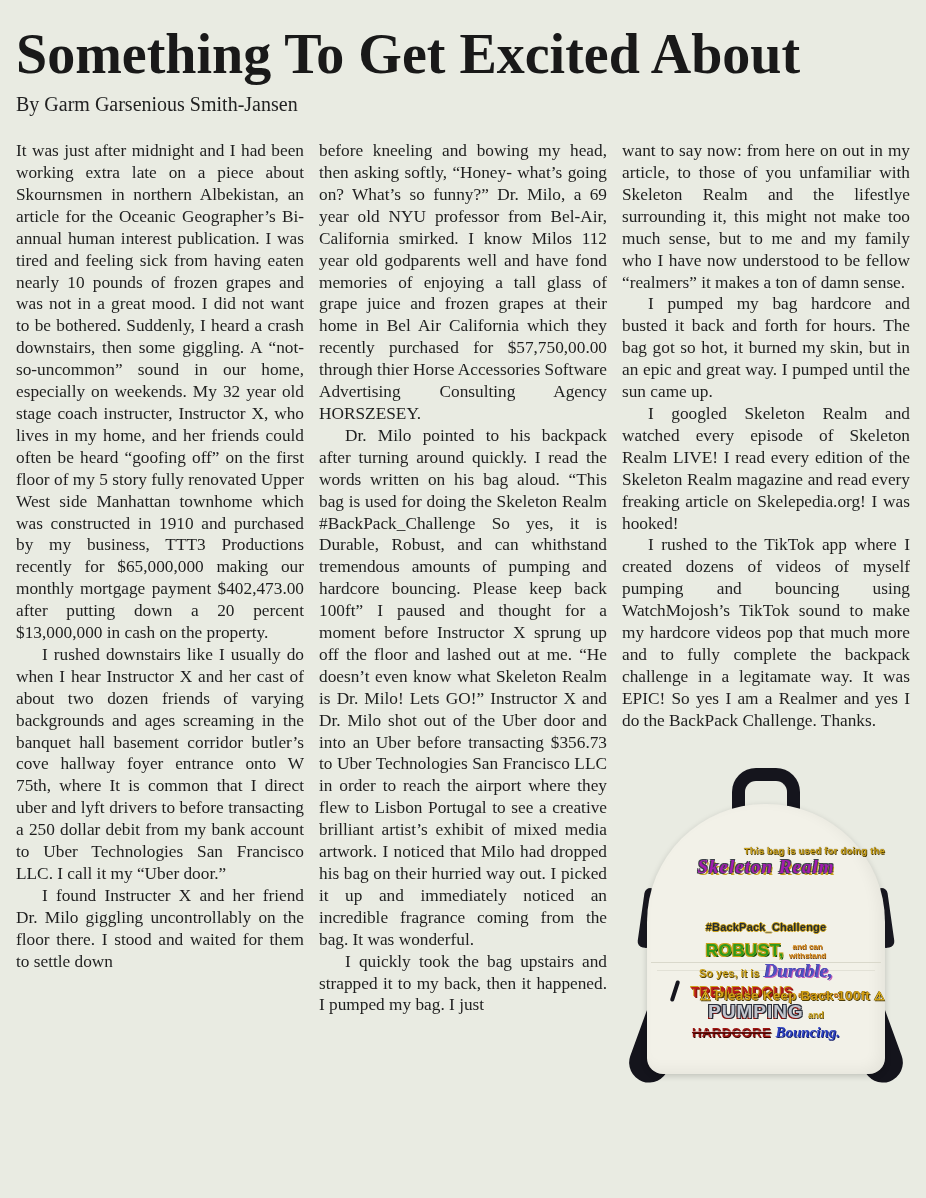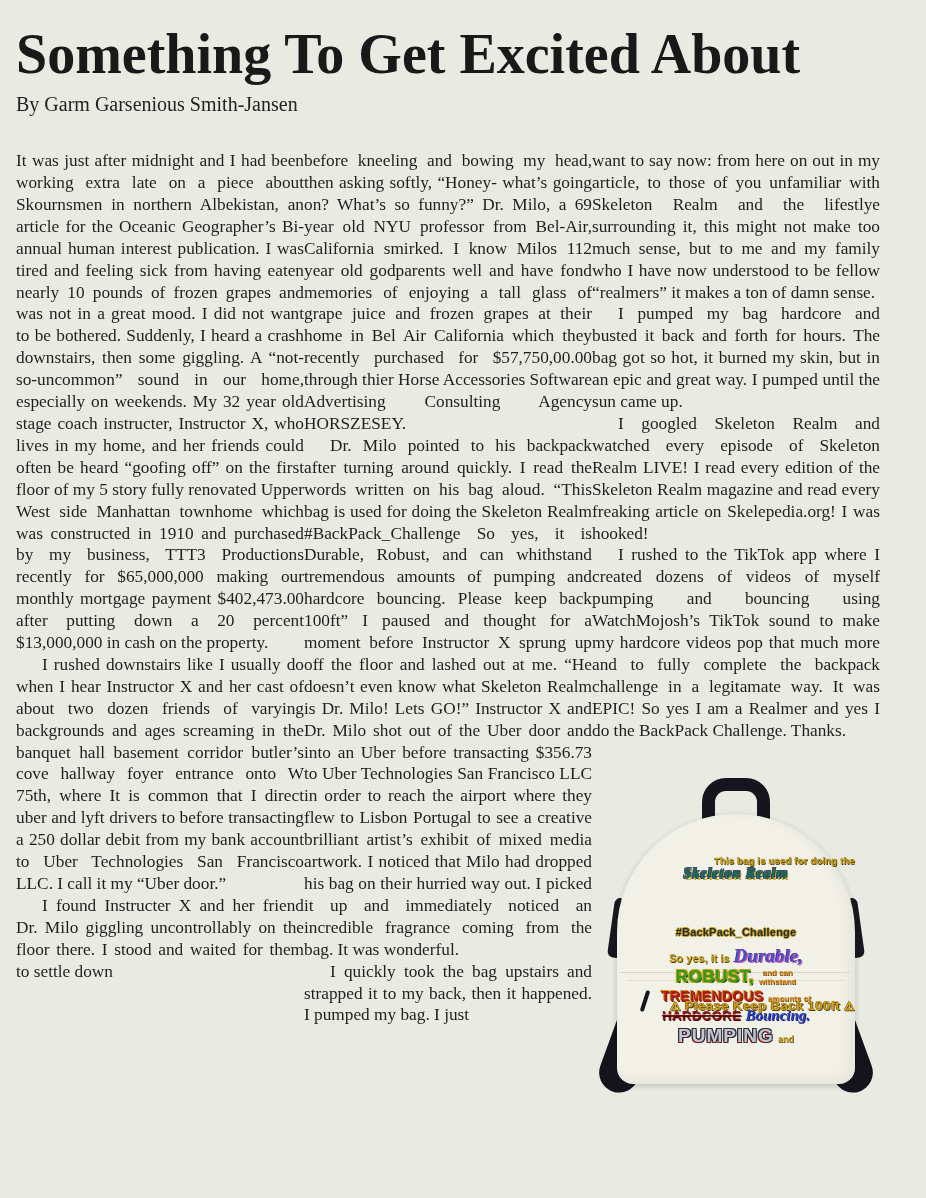--- a/index.html
+++ b/index.html
@@ -19,25 +19,26 @@
   .title{
     font-size:56px;
     font-weight:700;
     letter-spacing:0px;
     line-height:1.02;
     margin:0 0 10px 0;
     color:#191919;
   }
   .byline{
     font-size:20px;
-    margin:0 0 34px 0;
+    margin:0 0 24px 0;
     color:#222;
   }
   .columns{
     display:flex;
+    gap:15px;
   }
   .col{
     width:288px;
     font-size:17.3px;
     line-height:21.9px;
     text-align:justify;
     text-justify:inter-word;
   }
   .col p{margin:0;}
   .col p.indent{text-indent:26px;}
@@ -118,21 +119,21 @@
   .gold-sm{
     font-family:"Liberation Sans",sans-serif;
     font-weight:bold;font-size:9.5px;color:#c9a11d;
     text-shadow:0 0 1px #5a4708, 0.7px 0.7px 0 #4a3a06;
     letter-spacing:.2px;
     text-align:right;
   }
   .brand{
     font-family:"Liberation Serif",serif;
     font-style:italic;font-weight:bold;
-    font-size:14px;color:#0f766e;
+    font-size:19px;color:#a21caf;
     letter-spacing:1px;
     text-shadow:-1px -1px 0 #3d4148,1px -1px 0 #3d4148,-1px 1px 0 #3d4148,1.5px 1.5px 0 #c9a11d;
   }
   .hashtag{
     font-family:"Liberation Sans",sans-serif;
     font-weight:bold;font-size:11px;color:#222b36;
     text-shadow:-1px 0 0 #c9a11d,1px 0 0 #c9a11d,0 1px 0 #c9a11d,0 -1px 0 #c9a11d;
     letter-spacing:.2px;
     margin-top:44px;
   }
@@ -245,40 +246,40 @@
           <div class="bp-seam"></div>
           <div class="bp-seam2"></div>
           <div class="bp-zip"></div>
 
           <div class="bp-print">
             <span class="row gold-sm">This bag is used for doing the</span>
             <span class="row brand">Skeleton Realm</span>
             <span class="row hashtag">#BackPack_Challenge</span>
             <span class="row" style="height:7px;display:block;"></span>
             <span class="row">
-              <span class="soyes">So yes, it is</span>
-              <span class="durable">Durable,</span>
-            </span>
-            <span class="row">
               <span class="robust">ROBUST,</span><span class="stack">
                   <span class="tiny-orange">and can</span>
                   <span class="tiny-orange">withstand</span>
                 </span>
             </span>
             <span class="row">
+              <span class="soyes">So yes, it is</span>
+              <span class="durable">Durable,</span>
+            </span>
+            <span class="row">
               <span class="tremendous">TREMENDOUS</span>
               <span class="tiny-orange">amounts of</span>
             </span>
             <span class="row">
+              <span class="pumping">PUMPING</span>
+              <span class="and2">and</span>
+            </span>
+            <span class="row">
               <span class="hardcore">HARDCORE</span>
               <span class="bouncing">Bouncing.</span>
-            </span>
-            <span class="row">
-              <span class="pumping">PUMPING</span>
-              <span class="and2">and</span>
             </span>
           </div>
 
           <div class="bp-warning">
             <span class="warn-icon">⚠</span>
             <span>Please Keep Back 100ft</span>
             <span class="warn-icon">⚠</span>
           </div>
         </div>
       </div>

